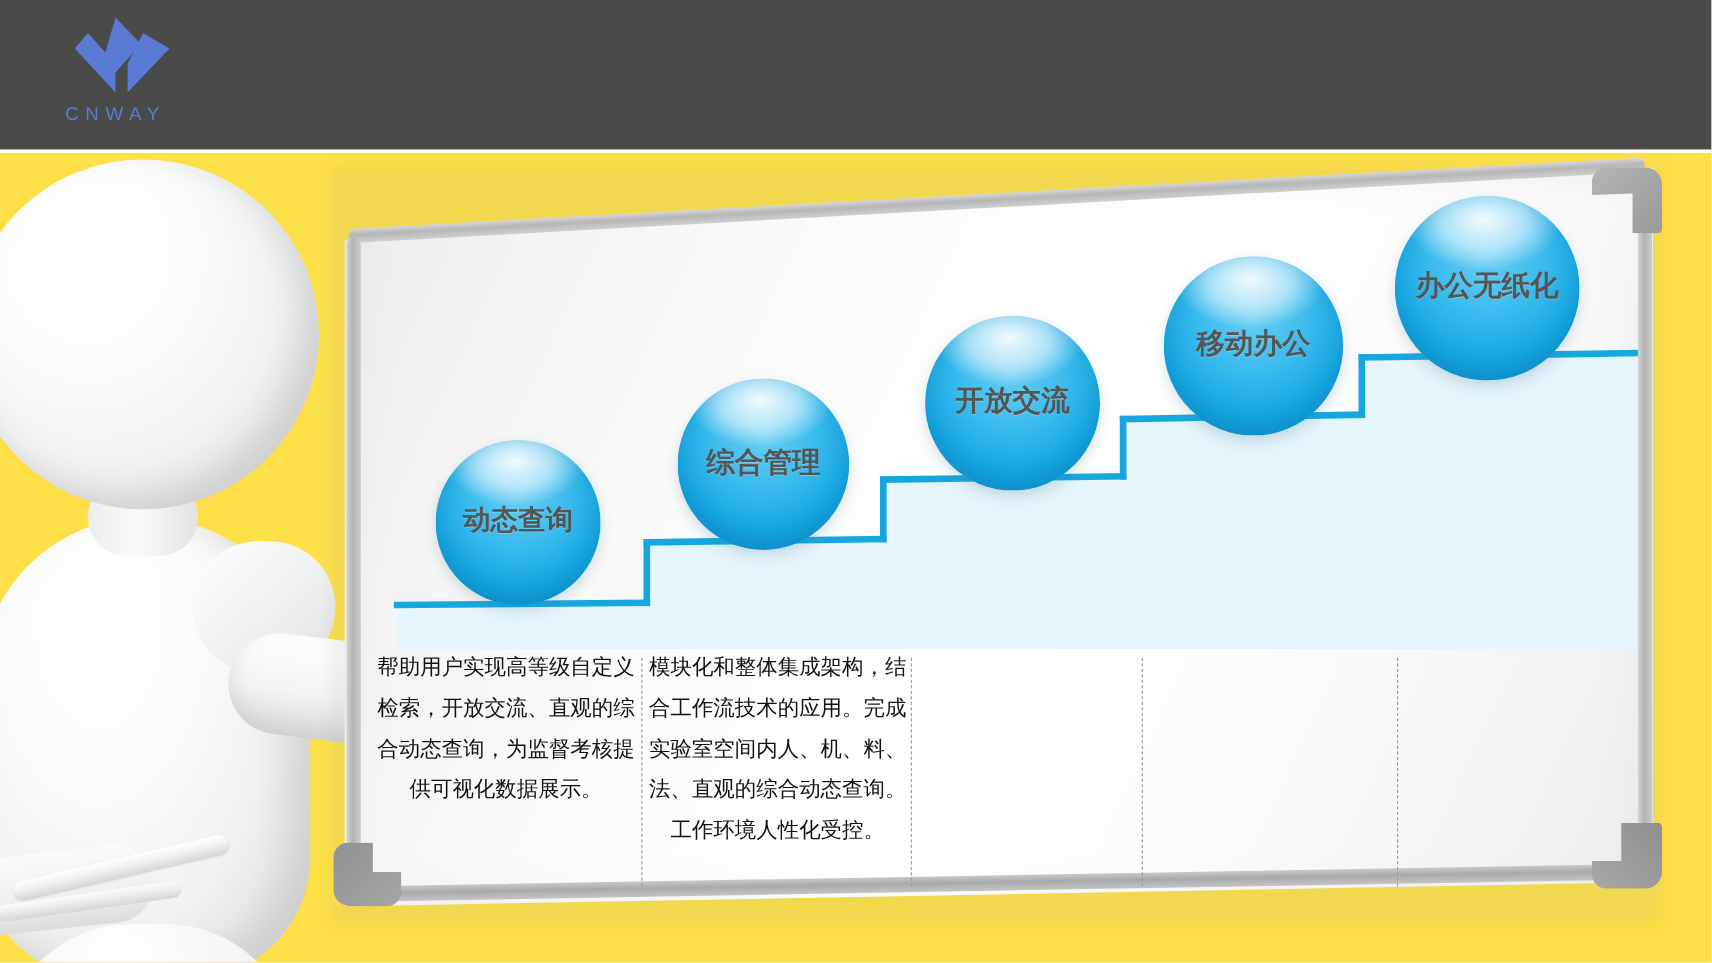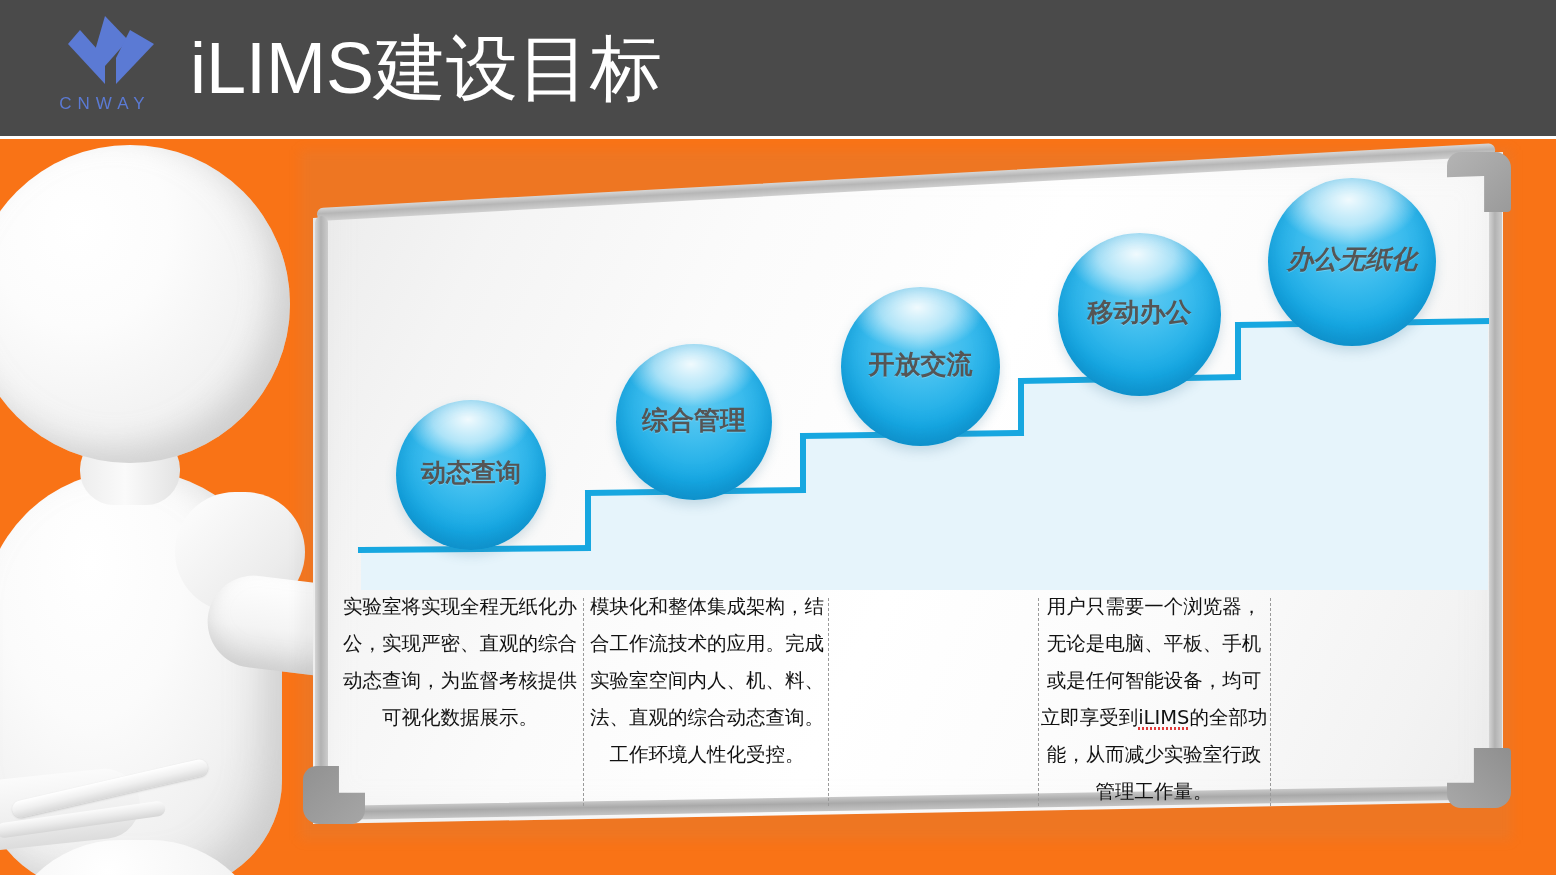--- a/index.html
+++ b/index.html
@@ -2,21 +2,21 @@
 <html><head>
 <meta charset="utf-8">
 <style>
   html,body{margin:0;padding:0;}
   body{
     width:1556px;height:875px;overflow:hidden;
     background:#ffffff;
     font-family:"Liberation Sans","DejaVu Sans",sans-serif;
     -webkit-font-smoothing:antialiased;
   }
-  #slide{position:relative;width:1556px;height:875px;overflow:hidden;background:#f97316;}
+  #slide{position:relative;width:1556px;height:875px;overflow:hidden;background:#fde047;}
 
   
   .header{
     position:absolute;left:0;top:0;width:1556px;height:136px;
     background:#4a4a4a;
   }
   .header-rule{
     position:absolute;left:0;top:136px;width:1556px;height:3px;background:#ffffff;
   }
   .logo-wrap{
@@ -189,21 +189,20 @@
 
   <div class="header">
     <div class="logo-wrap">
       <svg class="logo-mark" viewBox="0 0 110 78">
         <polygon points="55,2 78,26 55,52 44,40" fill="#5b7ad4"></polygon>
         <polygon points="30,16 55,44 55,70 18,30" fill="#5b7ad4"></polygon>
         <polygon points="80,16 104,30 66,70 66,44" fill="#5b7ad4"></polygon>
       </svg>
       <div class="logo-text">CNWAY</div>
     </div>
-    <div class="header-title">iLIMS建设目标</div>
   </div>
   <div class="header-rule"></div>
 
   <div class="mannequin">
     <div class="mann-torso"></div>
     <div class="mann-hip"></div>
     <div class="mann-neck"></div>
     <div class="mann-shoulderR"></div>
     <div class="mann-armR"></div>
     <div class="mann-handR"></div>
@@ -242,35 +241,34 @@
     <div class="sphere" style="left:93px;top:248px;width:150px;height:150px;">
       <div class="sphere-label" style="top:56px;font-size:25px;">动态查询</div>
     </div>
     <div class="sphere" style="left:538px;top:135px;width:159px;height:159px;">
       <div class="sphere-label" style="top:60px;font-size:26px;">开放交流</div>
     </div>
     <div class="sphere" style="left:755px;top:81px;width:163px;height:163px;">
       <div class="sphere-label" style="top:62px;font-size:26px;">移动办公</div>
     </div>
     <div class="sphere" style="left:965px;top:26px;width:168px;height:168px;">
-      <div class="sphere-label" style="top:64px;font-size:26px;font-style:italic;">办公无纸化</div>
+      <div class="sphere-label" style="top:64px;font-size:26px;">办公无纸化</div>
     </div>
 
     <div class="board-frame-top"></div>
     <div class="board-frame-bottom"></div>
     <div class="board-frame-left"></div>
     <div class="board-frame-right"></div>
     <div class="corner tr"></div>
     <div class="corner br"></div>
     <div class="corner bl"></div>
   </div>
 
   <div class="cols">
-    <div class="col" style="left:0px;width:240px;">实验室将实现全程无纸化办公，实现严密、直观的综合动态查询，为监督考核提供可视化数据展示。</div>
+    <div class="col" style="left:0px;width:240px;">帮助用户实现高等级自定义检索，开放交流、直观的综合动态查询，为监督考核提供可视化数据展示。</div>
     <div class="divider" style="left:243px;"></div>
     <div class="col" style="left:248px;width:238px;">模块化和整体集成架构，结合工作流技术的应用。完成实验室空间内人、机、料、法、直观的综合动态查询。工作环境人性化受控。</div>
     <div class="divider" style="left:488px;"></div>
     <div class="divider" style="left:698px;"></div>
-    <div class="col" style="left:700px;width:228px;"><span>用户只需要一个浏览器，无论是电脑、平板、手机或是任何智能设备，均可立即享受到</span><span class="sp">iLIMS</span><span>的全部功能，从而减少实验室行政管理工作量。</span></div>
     <div class="divider" style="left:930px;"></div>
   </div>
 
 </div>
 
 </body></html>

